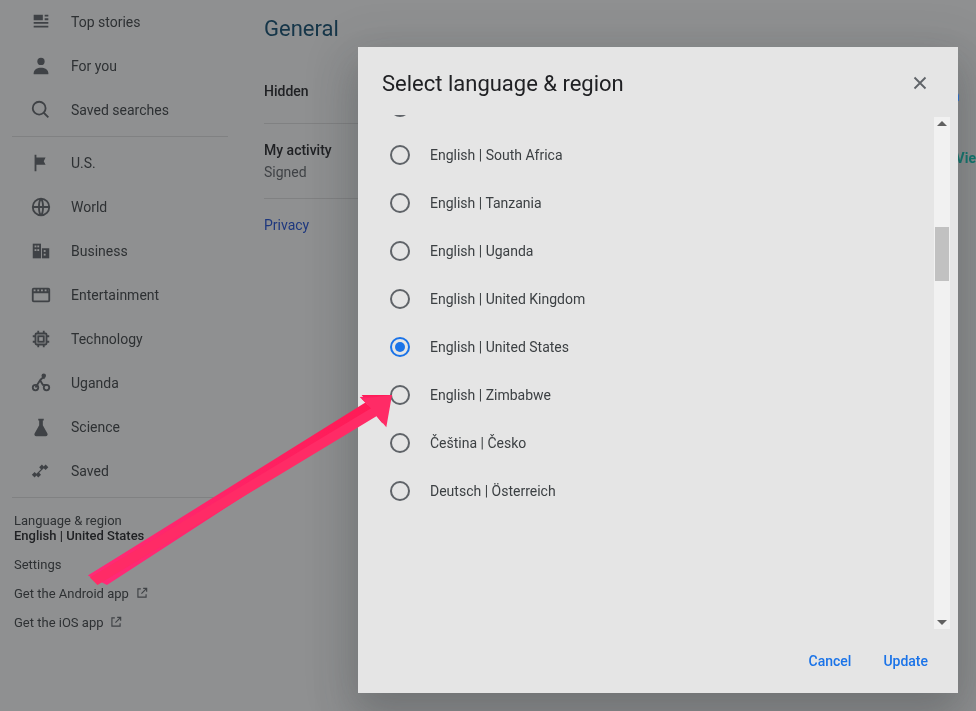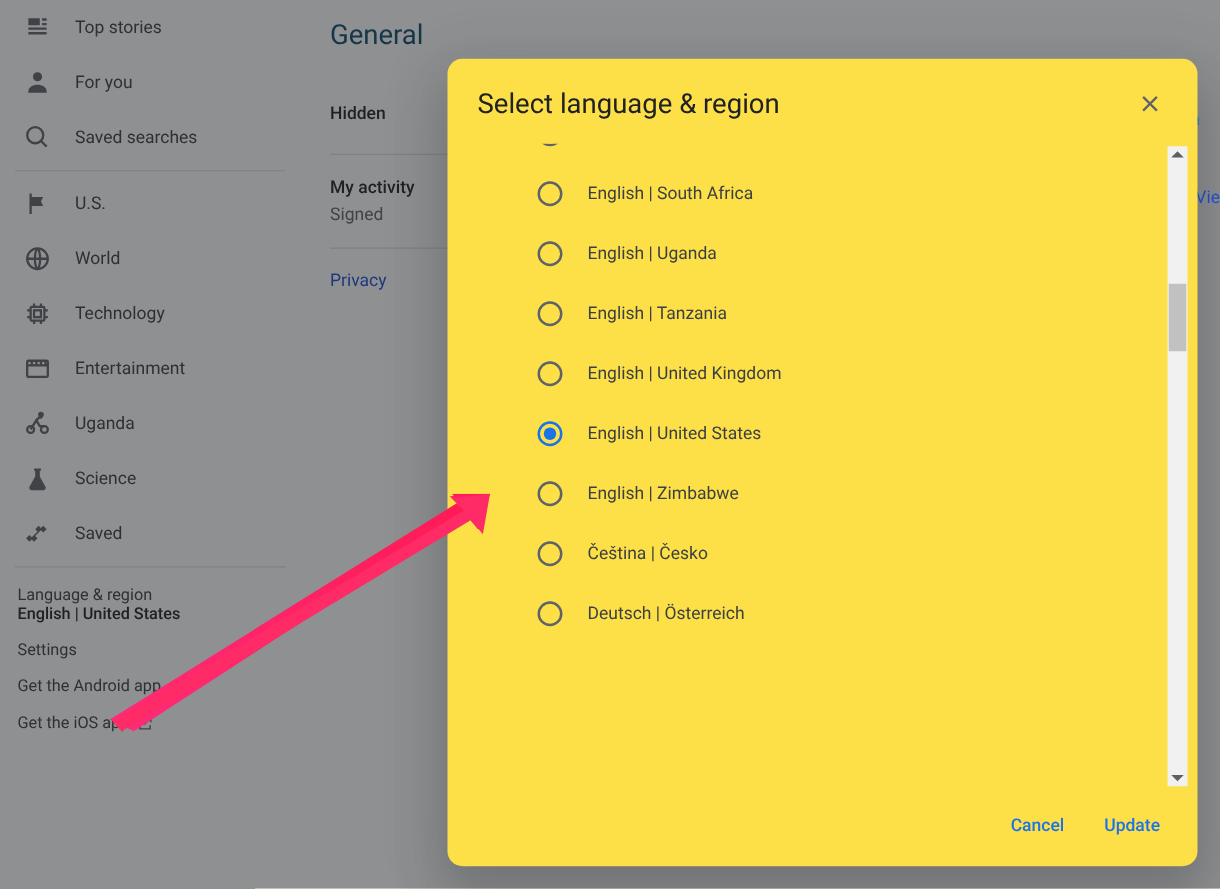--- a/index.html
+++ b/index.html
@@ -21,35 +21,35 @@
       background: #fff;
     }
     .sidebar .divider {
       height: 1px;
       background: #e0e0e0;
       margin: 4px 12px 4px 12px;
     }
     .nav-item {
       display: flex;
       align-items: center;
-      padding: 10px 18px;
+      padding: 10px 29px;
       color: #3c4043;
       cursor: pointer;
     }
     .nav-item .icon {
       width: 24px; height: 24px;
       display: flex; align-items: center; justify-content: center;
       color: #5f6368;
       margin-right: 18px;
     }
     .nav-item .label { font-size: 14px; }
 
     .lower-group { padding: 4px 0; }
     .lower-link {
-      display: flex; align-items: flex-end;
+      display: flex; align-items: flex-start;
       padding: 7px 14px;
       font-size: 13px;
       color: #3c4043;
       cursor: pointer;
     }
     .lower-link .open-icon { margin-left: 6px; color: #5f6368; }
     .lang-region { padding: 7px 14px; }
     .lang-region .lr-title { font-size: 13px; color: #3c4043; }
     .lang-region .lr-value { font-size: 13px; color: #202124; font-weight: 500; }
 
@@ -73,22 +73,22 @@
     
     .scrim {
       position: absolute; inset: 0;
       background: rgba(32,33,36,0.5);
     }
 
     
     .dialog {
       position: absolute;
       left: 358px; right: 18px; top: 47px; bottom: 18px;
-      background: #fde047;
-      border-radius: 12px;
+      background: #e5e5e5;
+      border-radius: 0;
       box-shadow: 0 24px 38px 3px rgba(60,64,67,0.24), 0 9px 46px 8px rgba(60,64,67,0.14);
       display: flex; flex-direction: column;
       overflow: hidden;
     }
     .dlg-header {
       padding: 24px 24px 12px 24px;
       display: flex; align-items: flex-start; justify-content: space-between;
     }
     .dlg-title {
       font-size: 22px;
@@ -100,21 +100,20 @@
       display: flex; align-items: center; justify-content: center;
       color: #5f6368; cursor: pointer;
       margin-top: -8px; margin-right: -6px;
     }
 
     .dlg-body {
       position: relative;
       flex: 1;
       overflow: hidden;
       padding: 8px 0 8px 12px;
-      margin-left: 40px;
     }
     .options {
       position: absolute;
       left: 28px; right: 26px; top: 0; bottom: 0;
       overflow: hidden;
     }
     .option-shift { margin-top: -32px; }
     .option {
       display: flex; align-items: center;
       padding: 14px 4px;
@@ -236,36 +235,51 @@
       <span class="icon">
         <svg viewBox="0 0 24 24" width="22" height="22" fill="none" stroke="currentColor" stroke-width="2">
             <circle cx="12" cy="12" r="9"></circle>
             <path d="M3 12h18M12 3c3 3 3 15 0 18M12 3c-3 3-3 15 0 18"></path>
           </svg>
       </span>
       <span class="label">World</span>
     </div>
     <div class="nav-item">
       <span class="icon">
+        <svg viewBox="0 0 24 24" width="22" height="22" fill="currentColor">
+            <rect x="3" y="4" width="9" height="16"></rect>
+            <rect x="13" y="9" width="8" height="11"></rect>
+            <rect x="5" y="6" width="2" height="2" fill="#fff"></rect>
+            <rect x="8" y="6" width="2" height="2" fill="#fff"></rect>
+            <rect x="5" y="10" width="2" height="2" fill="#fff"></rect>
+            <rect x="8" y="10" width="2" height="2" fill="#fff"></rect>
+            <rect x="15" y="11" width="2" height="2" fill="#fff"></rect>
+            <rect x="15" y="15" width="2" height="2" fill="#fff"></rect>
+          </svg>
+      </span>
+      <span class="label">Business</span>
+    </div>
+    <div class="nav-item">
+      <span class="icon">
+        <svg viewBox="0 0 24 24" width="22" height="22" fill="currentColor">
+            <rect x="3" y="5" width="18" height="14" rx="1" fill="none" stroke="currentColor" stroke-width="2"></rect>
+            <path d="M3 9h18M7 5v4M11 5v4M15 5v4M19 5v4" stroke="currentColor" stroke-width="2"></path>
+          </svg>
+      </span>
+      <span class="label">Entertainment</span>
+    </div>
+    <div class="nav-item">
+      <span class="icon">
         <svg viewBox="0 0 24 24" width="22" height="22" fill="none" stroke="currentColor" stroke-width="2">
             <rect x="6" y="6" width="12" height="12" rx="1"></rect>
             <rect x="9" y="9" width="6" height="6"></rect>
             <path d="M9 3v3M15 3v3M9 18v3M15 18v3M3 9h3M3 15h3M18 9h3M18 15h3"></path>
           </svg>
       </span>
       <span class="label">Technology</span>
-    </div>
-    <div class="nav-item">
-      <span class="icon">
-        <svg viewBox="0 0 24 24" width="22" height="22" fill="currentColor">
-            <rect x="3" y="5" width="18" height="14" rx="1" fill="none" stroke="currentColor" stroke-width="2"></rect>
-            <path d="M3 9h18M7 5v4M11 5v4M15 5v4M19 5v4" stroke="currentColor" stroke-width="2"></path>
-          </svg>
-      </span>
-      <span class="label">Entertainment</span>
     </div>
     <div class="nav-item">
       <span class="icon">
         <svg viewBox="0 0 24 24" width="22" height="22" fill="none" stroke="currentColor" stroke-width="2">
             <circle cx="6" cy="17" r="3"></circle>
             <circle cx="18" cy="17" r="3"></circle>
             <path d="M6 17l5-8 3 5h4M11 9l3-3 2 1"></path>
             <circle cx="15" cy="4" r="1.5" fill="currentColor"></circle>
           </svg>
       </span>
@@ -330,21 +344,21 @@
     </div>
     <div class="row">
       <span class="privlink">Privacy</span>
     </div>
   </main>
 </div>
 
 <div class="scrim"></div>
 
 <div style="position:absolute;right:16px;top:88px;color:#1a73e8;font-size:14px;">na</div>
-<div style="position:absolute;right:0;top:150px;color:#1d4ed8;font-size:14px;">Vie</div>
+<div style="position:absolute;right:0;top:150px;color:#0f766e;font-size:14px;font-weight:bold;">Vie</div>
 
 <div class="dialog">
   <div class="dlg-header">
     <div class="dlg-title">Select language &amp; region</div>
     <div class="dlg-close">
       <span>
         <svg viewBox="0 0 24 24" width="22" height="22" stroke="currentColor" stroke-width="2" fill="none">
             <path d="M6 6l12 12M18 6L6 18"></path>
           </svg>
       </span>
@@ -356,25 +370,25 @@
       <div id="option-container" class="option-shift">
           <div class="option">
             <span class="radio"></span>
           </div>
           <div class="option">
             <span class="radio"></span>
             <span class="opt-label">English | South Africa</span>
           </div>
           <div class="option">
             <span class="radio"></span>
+            <span class="opt-label">English | Tanzania</span>
+          </div>
+          <div class="option">
+            <span class="radio"></span>
             <span class="opt-label">English | Uganda</span>
-          </div>
-          <div class="option">
-            <span class="radio"></span>
-            <span class="opt-label">English | Tanzania</span>
           </div>
           <div class="option">
             <span class="radio"></span>
             <span class="opt-label">English | United Kingdom</span>
           </div>
           <div class="option selected">
             <span class="radio"></span>
             <span class="opt-label">English | United States</span>
           </div>
           <div class="option">

